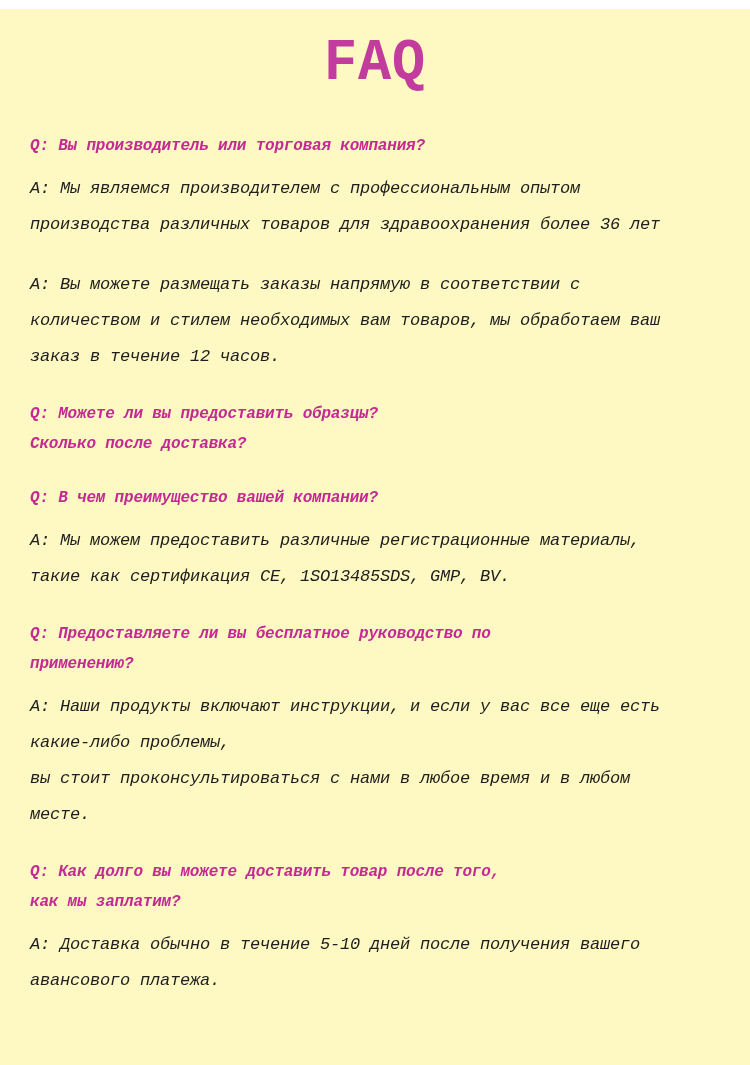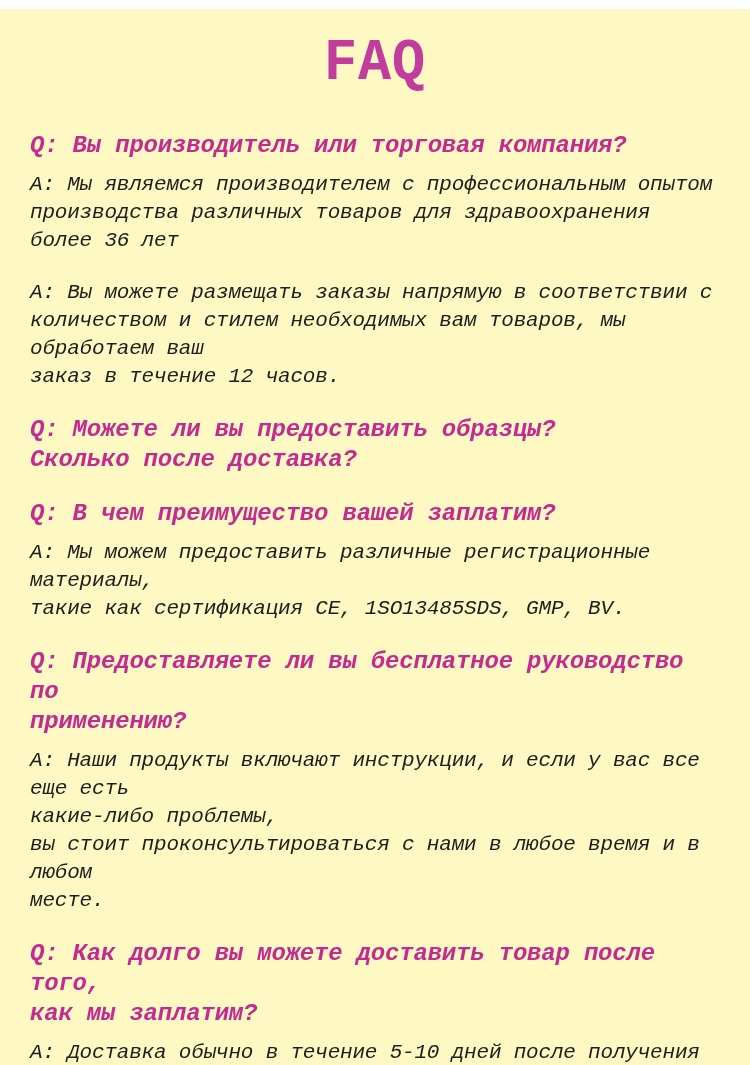--- a/index.html
+++ b/index.html
@@ -25,32 +25,32 @@
     font-weight: bold;
     color: #c13c9d;
     margin: 8px 0 38px 0;
     transform: scaleX(0.92);
     letter-spacing: 1px;
   }
   .faq-item {
     margin: 0 0 24px 0;
   }
   .question {
-    font-size: 24px;
+    font-size: 16px;
     line-height: 30px;
     font-weight: bold;
     font-style: italic;
     color: #c32a92;
     margin: 0 0 10px 0;
     white-space: pre-line;
     letter-spacing: -0.2px;
   }
   .answer {
-    font-size: 21px;
-    line-height: 28px;
+    font-size: 17px;
+    line-height: 36px;
     font-style: italic;
     color: #1e1e1e;
     margin: 0;
     white-space: pre-line;
     letter-spacing: -0.2px;
     max-width: 700px;
   }
 </style>
 </head>
 <body>
@@ -72,21 +72,21 @@
 количеством и стилем необходимых вам товаров, мы обработаем ваш
 заказ в течение 12 часов.</p>
     </div>
 
     <div class="faq-item">
       <h2 class="question">Q: Можете ли вы предоставить образцы?
 Сколько после доставка?</h2>
     </div>
 
     <div class="faq-item">
-      <h2 class="question">Q: В чем преимущество вашей заплатим?</h2>
+      <h2 class="question">Q: В чем преимущество вашей компании?</h2>
       <p class="answer">А: Мы можем предоставить различные регистрационные материалы,
 такие как сертификация CE, 1SO13485SDS, GMP, BV.</p>
     </div>
 
     <div class="faq-item">
       <h2 class="question">Q: Предоставляете ли вы бесплатное руководство по
 применению?</h2>
       <p class="answer">А: Наши продукты включают инструкции, и если у вас все еще есть
 какие-либо проблемы,
 вы стоит проконсультироваться с нами в любое время и в любом

